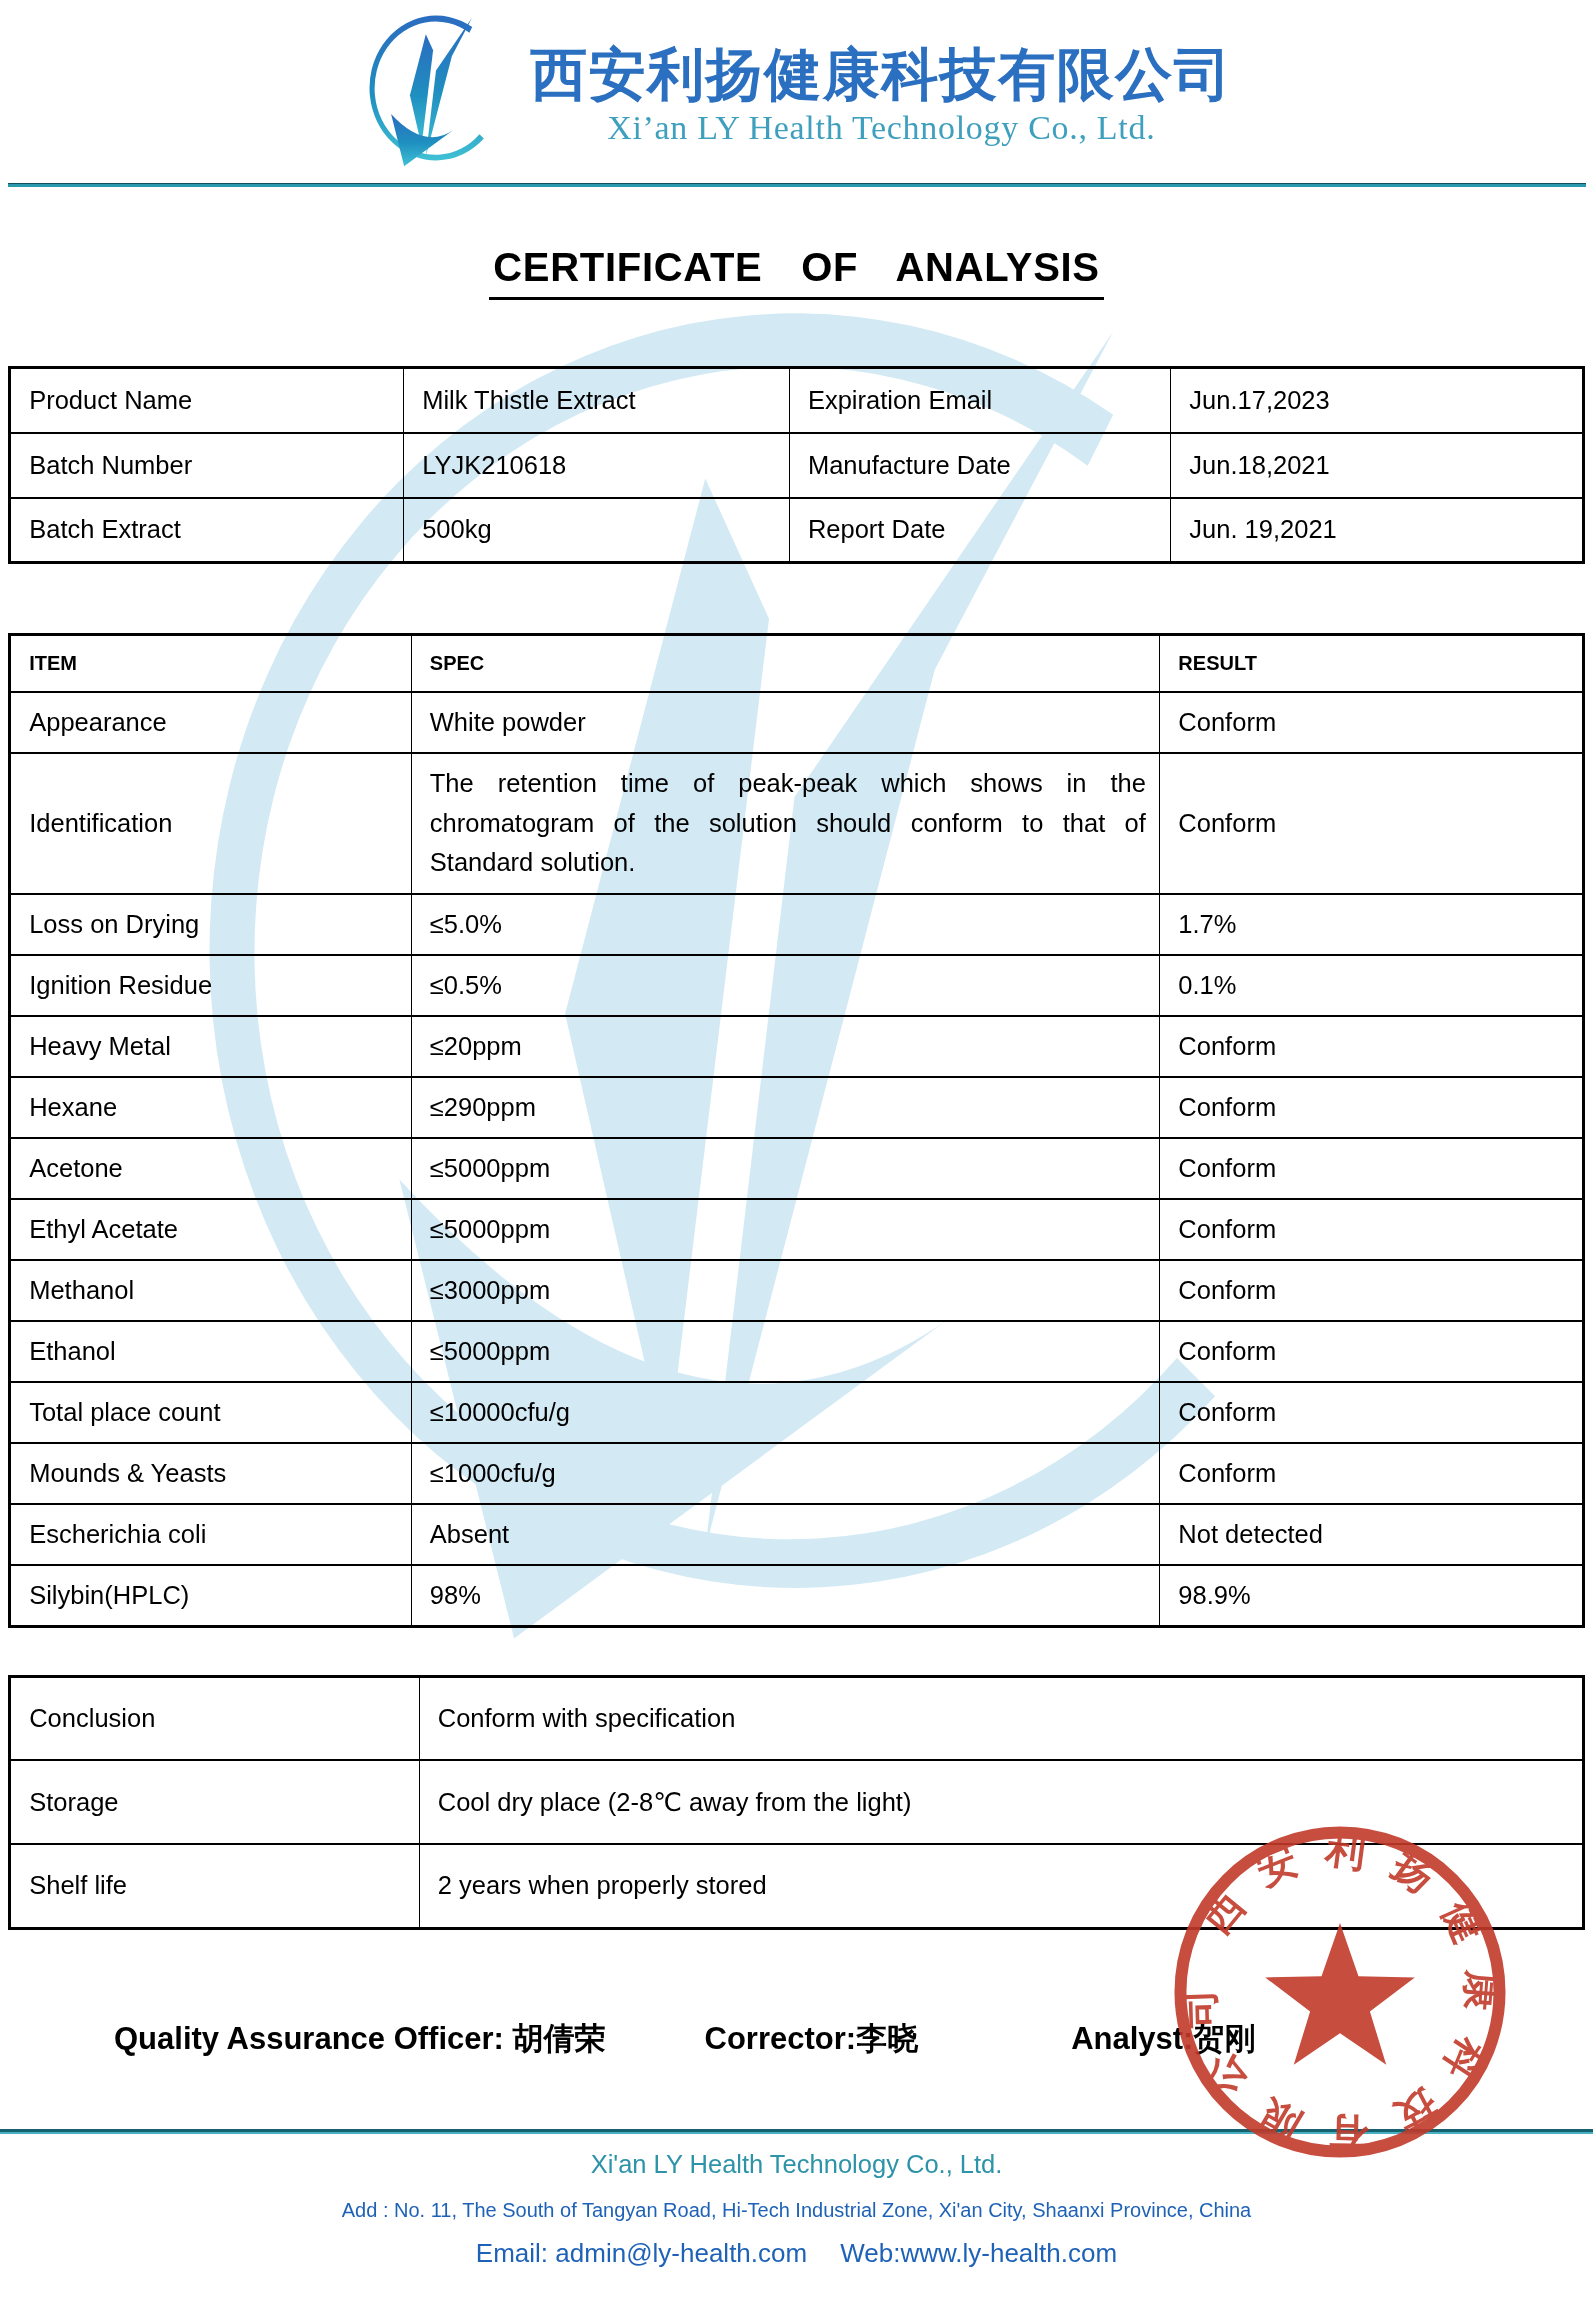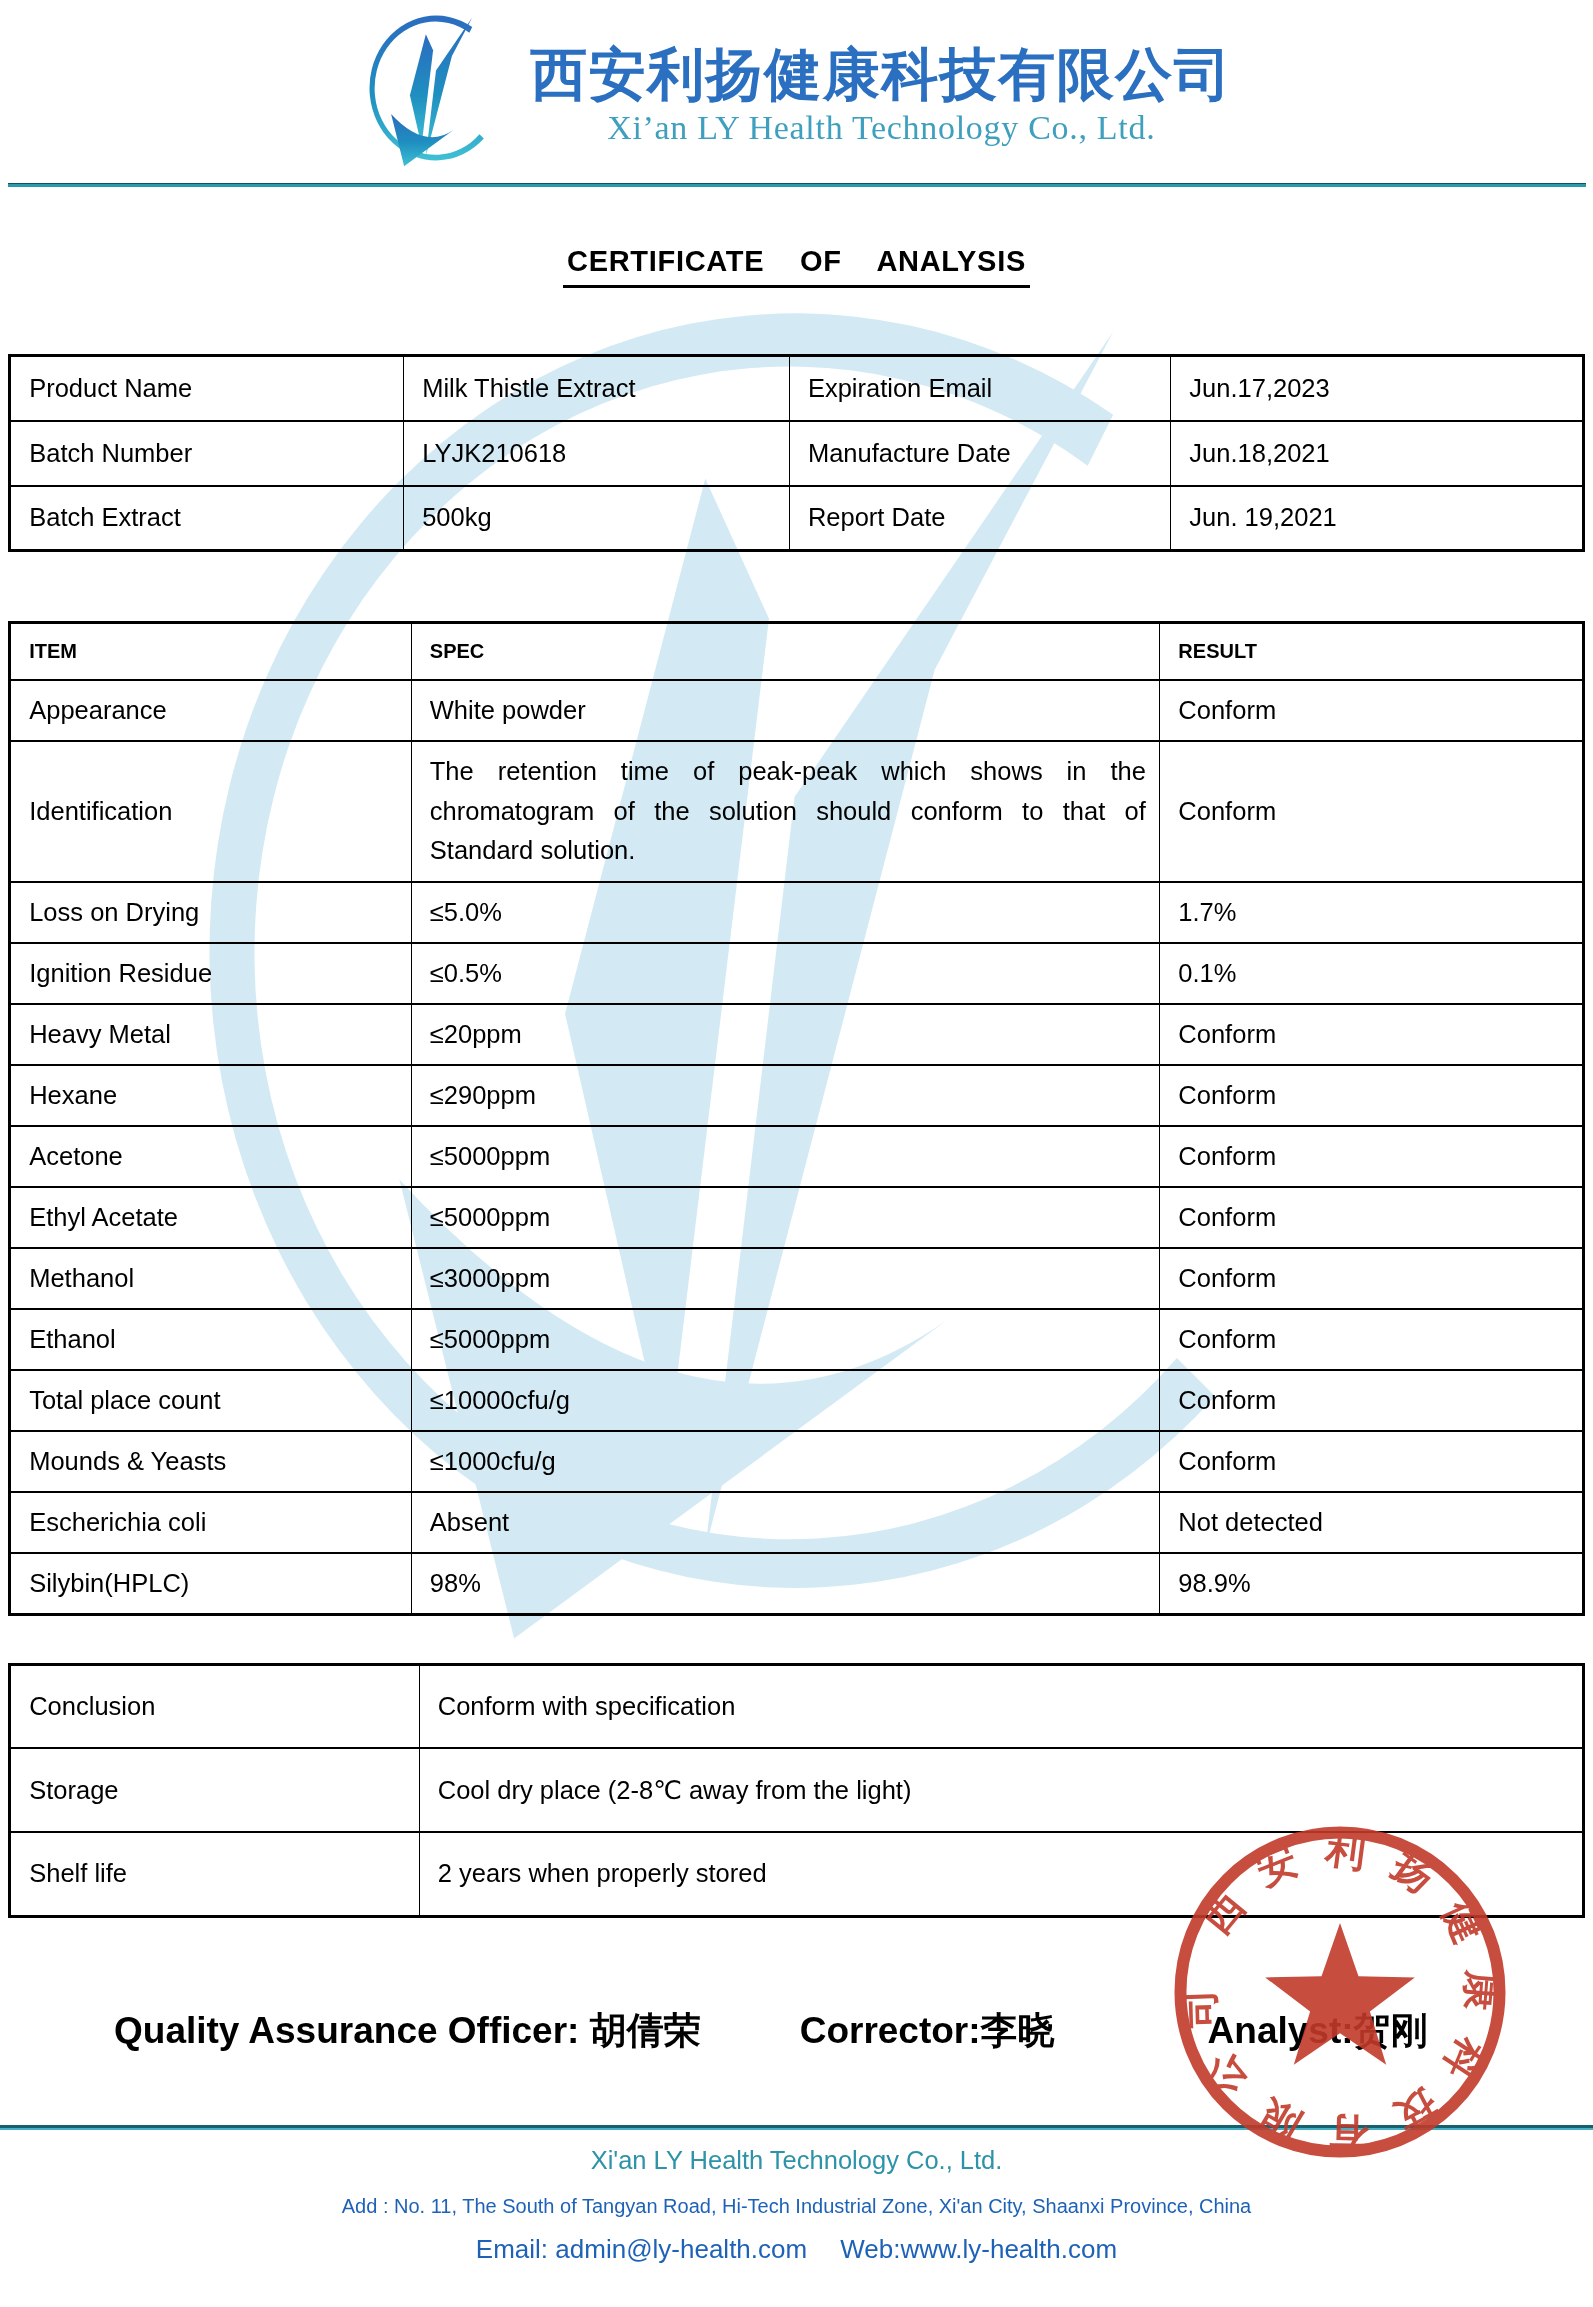--- a/index.html
+++ b/index.html
@@ -13,21 +13,21 @@
   .content{position:relative;z-index:1;}
   
   .header{display:flex;align-items:center;justify-content:center;padding-top:13.5px;height:163px;}
   .logo{width:150px;height:163px;flex:0 0 auto;margin-right:19.5px;}
   .header-text{display:flex;flex-direction:column;align-items:center;}
   .company-cn{font-size:57px;font-weight:600;color:#2a6fc0;letter-spacing:1.5px;line-height:1.12;}
   .company-en{font-family:"Liberation Serif","DejaVu Serif",serif;font-size:34px;color:#3f9fbe;margin-top:3px;letter-spacing:0.7px;}
   .header-rule{height:3px;background:#2a99ae;border-top:1.5px solid #11505f;margin:6px 7.5px 0 7.5px;}
   
   .title-wrap{text-align:center;margin-top:58px;}
-  .title{display:inline-block;font-size:29px;font-weight:bold;letter-spacing:0.7px;word-spacing:27px;
+  .title{display:inline-block;font-size:40px;font-weight:bold;letter-spacing:0.7px;word-spacing:27px;
          border-bottom:3.7px solid #000;padding:0 4.5px 7.5px 4.5px;}
   
   table{border-collapse:collapse;width:1577px;margin:0 0 0 8.2px;table-layout:fixed;background:transparent;}
   table{border:3px solid #000;}
   td{border-left:1.5px solid #000;border-right:1.5px solid #000;border-top:2.2px solid #000;border-bottom:2.2px solid #000;
      padding:4.5px 13.5px 4.5px 18px;font-size:25.5px;vertical-align:middle;overflow:hidden;}
   .t-info{margin-top:66px;}
   .t-info tr{height:65px;}
   .t-info .c1{width:25.0%;} .t-info .c2{width:24.5%;} .t-info .c3{width:24.2%;} .t-info .c4{width:26.3%;}
   .t-spec{margin-top:69px;}
@@ -35,21 +35,21 @@
   .t-spec tr{height:61px;}
   .t-spec tr.hdr{height:57px;}
   .t-spec tr.hdr td{font-weight:bold;font-size:20px;}
   .t-spec tr.tall{height:141px;}
   .t-spec tr.tall td.justify{ text-align:justify;line-height:1.55;padding-top:10.5px;padding-bottom:10.5px;}
   .t-concl{margin-top:47px;}
   .t-concl tr{height:84px;}
   .t-concl .c1{width:25.0%;} .t-concl .c2{width:75.0%;}
   
   .signatures{position:relative;z-index:3;display:flex;align-items:baseline;margin-top:88px;
-              font-size:37px;font-weight:bold;white-space:nowrap;}
+              font-size:31px;font-weight:bold;white-space:nowrap;}
   .sig-qa{margin-left:114px;}
   .sig-corrector{margin-left:99px;}
   .sig-analyst{margin-left:153px;}
   
   .stamp{position:absolute;left:1164px;top:1816px;z-index:2;opacity:0.9;}
   
   .footer-rule{height:2.2px;background:#49b0c4;border-top:3px solid #15616d;margin-top:69px;}
   .footer-company{margin-top:16.5px;text-align:center;font-size:25.5px;color:#2d93a8;}
   .footer-address{margin-top:19.5px;text-align:center;font-size:20px;color:#1e62b8;}
   .footer-contact{margin-top:16.5px;text-align:center;font-size:26px;color:#1e62b8;}

